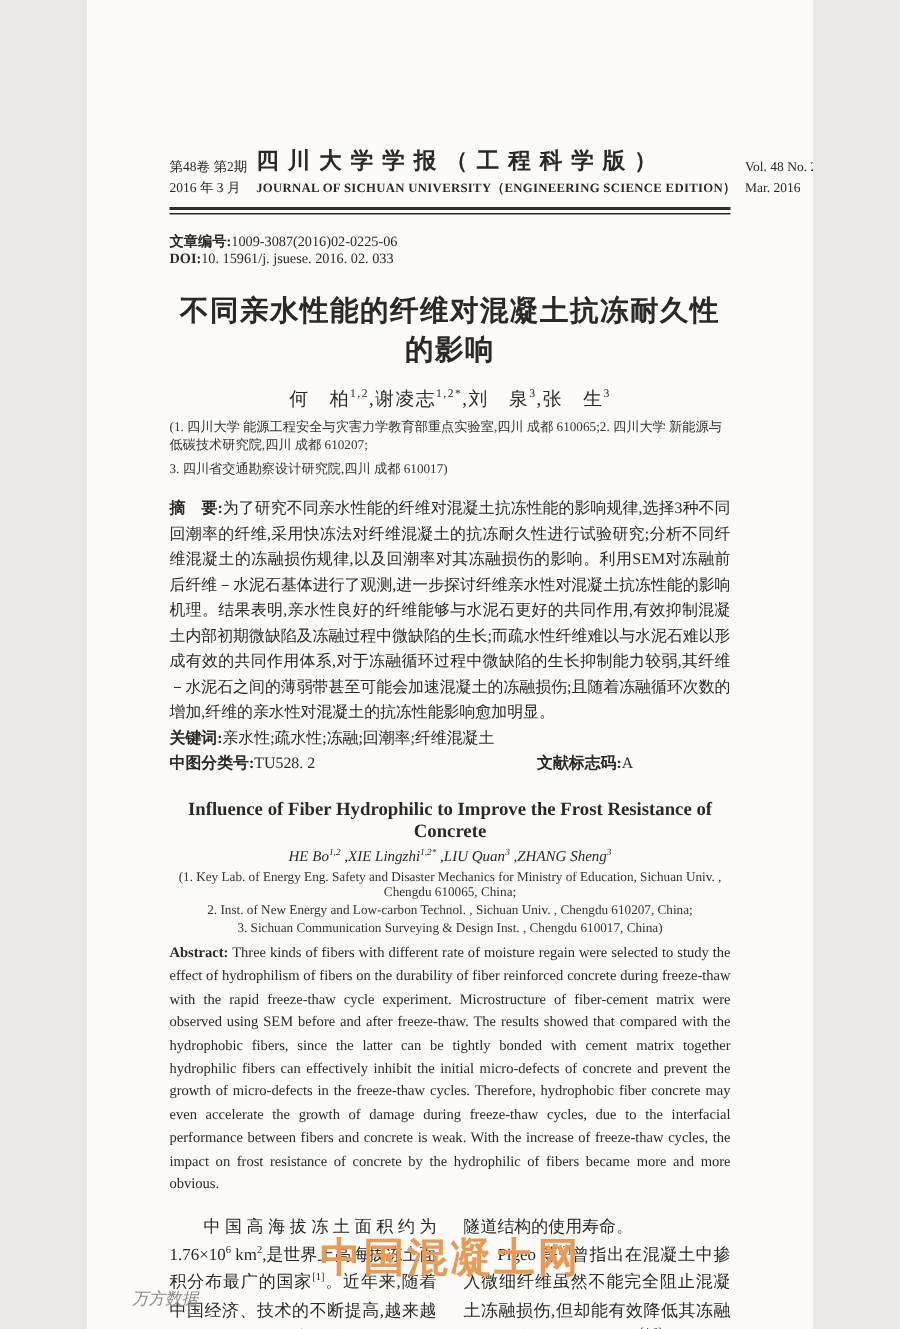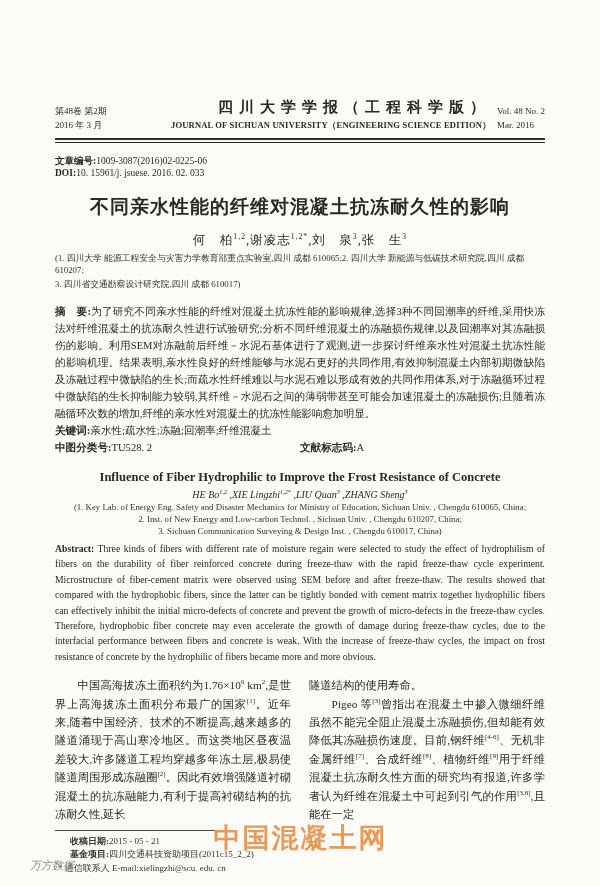--- a/index.html
+++ b/index.html
@@ -1,34 +1,34 @@
 <!DOCTYPE html>
 <html><head>
 <meta charset="utf-8">
 <style>
   html,body{margin:0;padding:0;background:#e9e8e4;}
   .page{
     position:relative;
-    width:600px;height:886px;
+    width:484px;height:886px;
     margin:0 auto;
     background:#fcfbf8;
     color:#2a2927;
     font-family:"Liberation Serif","DejaVu Serif",serif;
     overflow:hidden;
     box-sizing:border-box;
     padding:98px 55px 0 55px;
   }
   .lbl{font-weight:bold;}
   sup{font-size:0.62em;line-height:0;}
 
   
   .jheader{display:flex;align-items:flex-end;justify-content:space-between;}
   .jh-left,.jh-right{font-size:9px;line-height:14px;white-space:nowrap;}
   .jh-right{text-align:left;}
-  .jh-center{text-align:right;flex:1;padding:0 6px;}
+  .jh-center{text-align:left;flex:1;padding:0 6px;}
   .journal-cn{font-size:15px;letter-spacing:6px;font-weight:bold;white-space:nowrap;}
   .journal-en{font-size:8.5px;font-weight:bold;margin-top:3px;white-space:nowrap;letter-spacing:0.2px;}
   .double-rule{margin-top:6px;border-top:2.5px solid #2e2d2b;border-bottom:1px solid #2e2d2b;height:2px;}
 
   
   .meta-row{display:flex;justify-content:space-between;font-size:9.5px;margin-top:12px;flex-direction:column;}
 
   
   .title-cn{font-size:19px;font-weight:bold;text-align:center;margin:16px 0 0 0;letter-spacing:1px;}
   .authors-cn{font-size:12.5px;text-align:center;margin-top:12px;letter-spacing:1px;}

